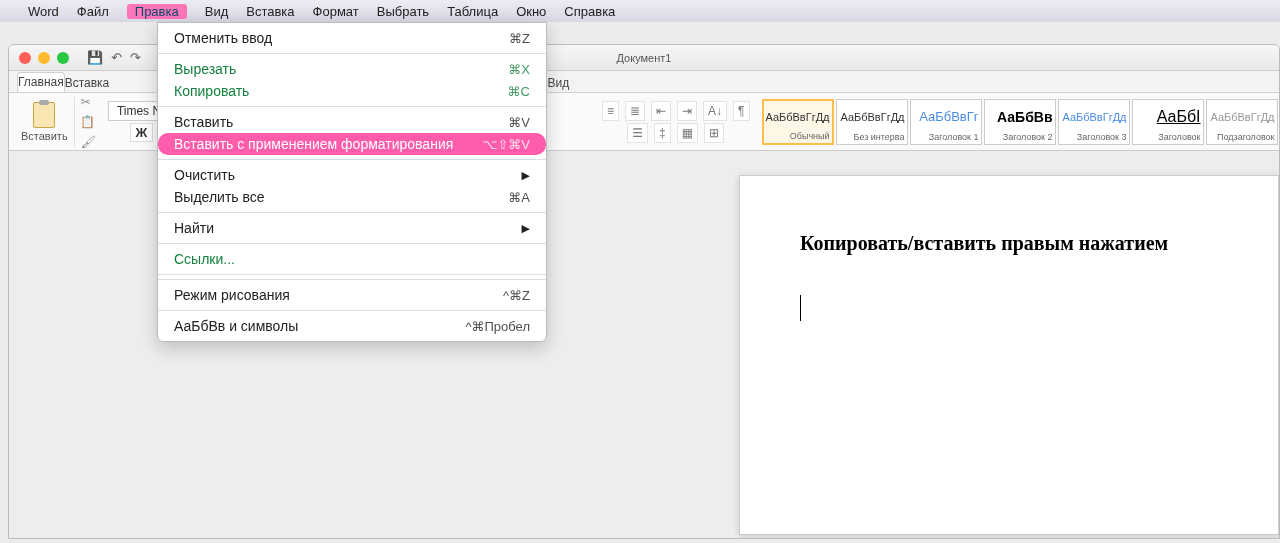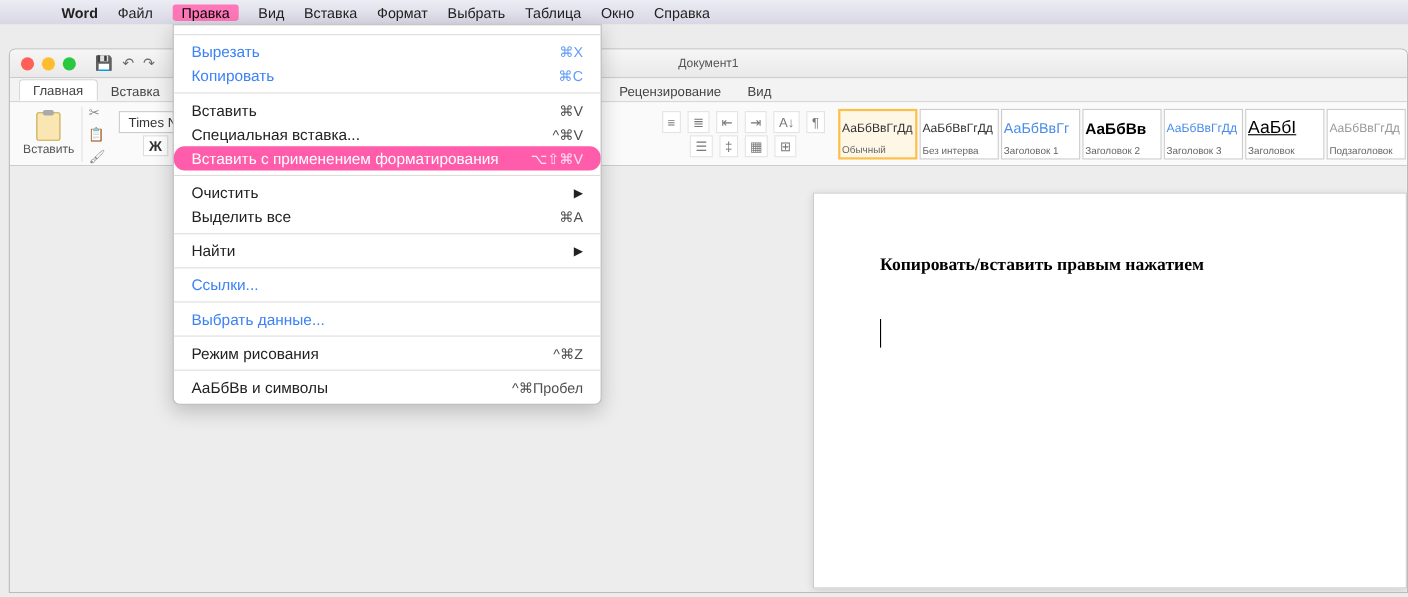--- a/index.html
+++ b/index.html
@@ -1,66 +1,66 @@
 <!DOCTYPE html>
 <html><head>
 <meta charset="utf-8">
 <style>
 * { margin: 0; padding: 0; box-sizing: border-box; font-family: -apple-system, "Helvetica Neue", Arial, sans-serif; }
 body { background: #ececec; width: 1280px; height: 543px; overflow: hidden; position: relative; }
 
 .menubar { height: 22px; background: linear-gradient(#ececf4,#d8d7e4); display: flex; align-items: center; padding: 0 10px; font-size: 13px; gap: 18px; color: #222; }
 .menubar .apple { font-size: 14px; }
 .menubar .item { cursor: default; }
-.menubar .item.app { font-weight: bold; margin-left: 28px; }
-.menubar .item.active { background: #ff77b9; color: #000000; padding: 0 8px; border-radius: 3px; }
+.menubar .item.app { font-weight: normal; }
+.menubar .item.active { background: #ff77b9; color: #0c4a6e; padding: 0 8px; border-radius: 3px; }
 
 .window { position: absolute; top: 44px; left: 8px; right: 0; height: 495px; background: #fff; border: 1px solid #bbb; border-radius: 6px 6px 0 0; overflow: hidden; }
 
 .titlebar { height: 26px; background: linear-gradient(#f6f6f6,#e9e9e9); border-bottom: 1px solid #ccc; display: flex; align-items: center; position: relative; }
 .traffic { display: flex; gap: 7px; padding-left: 10px; }
 .traffic span { width: 12px; height: 12px; border-radius: 50%; display: inline-block; }
 .tr-close { background: #ff5f57; }
 .tr-min { background: #febc2e; }
 .tr-max { background: #28c840; }
 .qat { display: flex; gap: 8px; margin-left: 18px; color: #666; font-size: 13px; }
 .doc-title { position: absolute; left: 50%; transform: translateX(-50%); font-size: 11px; color: #555; }
 
 .tabs { height: 22px; background: #f3f3f3; border-bottom: 1px solid #d0d0d0; display: flex; align-items: flex-end; font-size: 12px; color: #444; padding-left: 8px; }
-.tabs .tab { padding: 2px 12px; }
+.tabs .tab { padding: 2px 0; }
 .tabs .tab.active { background: #fff; border: 1px solid #d0d0d0; border-bottom: 1px solid #fff; border-radius: 4px 4px 0 0; }
 
 .ribbon { height: 58px; background: #fafafa; border-bottom: 1px solid #ccc; display: flex; align-items: center; padding: 4px 6px; gap: 6px; font-size: 11px; color: #666; }
 .ribbon-group { display: flex; flex-direction: column; align-items: center; gap: 2px; padding: 0 6px; border-right: 1px solid #e0e0e0; height: 50px; justify-content: center; }
 .paste-btn { display: flex; flex-direction: column; align-items: center; font-size: 11px; color: #555; }
 .paste-btn .icon { width: 22px; height: 26px; background: #f9e6b3; border: 1px solid #c8a642; border-radius: 2px; position: relative; margin-bottom: 2px; }
 .paste-btn .icon::before { content: ""; position: absolute; top: -3px; left: 5px; width: 10px; height: 5px; background: #aaa; border-radius: 2px; }
 .clip-side { display: flex; flex-direction: column; gap: 6px; font-size: 12px; color: #888; }
 
 .font-box { border: 1px solid #ccc; background: #fff; padding: 2px 8px; font-size: 12px; color: #333; width: 95px; }
 .font-fmt { display: flex; gap: 8px; font-size: 13px; font-weight: bold; color: #333; }
 .font-fmt .fi { border: 1px solid #ddd; padding: 1px 5px; background: #fff; }
 
 .para-icons { display: flex; gap: 6px; font-size: 12px; color: #777; }
 .para-icons div { border: 1px solid #e3e3e3; padding: 2px 4px; background: #fff; }
 
 .styles { display: flex; gap: 2px; }
-.style-tile { width: 72px; height: 46px; border: 1px solid #ccc; background: #fff; display: flex; flex-direction: column; align-items: flex-start; justify-content: space-between; padding: 2px; font-size: 9px; color: #666; }
+.style-tile { width: 72px; height: 46px; border: 1px solid #ccc; background: #fff; display: flex; flex-direction: column; align-items: flex-end; justify-content: space-between; padding: 2px; font-size: 9px; color: #666; }
 .style-tile .sample { flex: 1; display: flex; align-items: center; justify-content: center; font-size: 11px; color: #333; }
 .style-tile.active { border: 2px solid #fdbf4a; background: #fff7e6; }
 
 .canvas { position: absolute; top: 106px; left: 0; right: 0; bottom: 0; background: #ededed; }
 .page { position: absolute; top: 24px; left: 730px; width: 540px; height: 360px; background: #fff; border: 1px solid #ccc; box-shadow: 0 2px 8px rgba(0,0,0,.15); padding: 56px 60px; }
-.page h1 { font-family: "Times New Roman", serif; font-size: 16px; font-weight: bold; color: #000; }
+.page h1 { font-family: "Times New Roman", serif; font-size: 20px; font-weight: bold; color: #000; }
 .page .cursor { margin-top: 40px; width: 1px; height: 26px; background: #000; }
 
 
 .dropdown { position: absolute; top: 22px; left: 157px; width: 390px; background: #fff; border: 1px solid #bcbcbc; border-radius: 0 0 6px 6px; box-shadow: 0 6px 18px rgba(0,0,0,.2); padding: 4px 0; font-size: 14px; color: #222; z-index: 10; }
 .dropdown .mi { display: flex; justify-content: space-between; align-items: center; padding: 3px 16px; }
-.dropdown .mi.disabled { color: #3b82f6; }
+.dropdown .mi.disabled { color: #15803d; }
 .dropdown .mi.highlight { background: #ff5cab; color: #fff; border-radius: 10px; }
 .dropdown .sep { height: 1px; background: #ddd; margin: 4px 0; }
 .dropdown .sc { font-size: 13px; color: inherit; opacity: .8; }
 .dropdown .arrow { font-size: 11px; }
 </style>
 </head>
 <body>
 
 <div class="menubar">
   <span class="apple"></span>
@@ -70,38 +70,38 @@
   <span class="item">Вид</span>
   <span class="item">Вставка</span>
   <span class="item">Формат</span>
   <span class="item">Выбрать</span>
   <span class="item">Таблица</span>
   <span class="item">Окно</span>
   <span class="item">Справка</span>
 </div>
 
 <div class="dropdown" id="dropdown">
+    <div class="mi">
+      <span>Отменить ввод</span>
+      <span class="sc">⌘Z</span>
+    </div>
     <div class="sep"></div>
     <div class="mi disabled">
       <span>Вырезать</span>
       <span class="sc">⌘X</span>
     </div>
     <div class="mi disabled">
       <span>Копировать</span>
       <span class="sc">⌘C</span>
     </div>
     <div class="sep"></div>
     <div class="mi">
       <span>Вставить</span>
       <span class="sc">⌘V</span>
     </div>
-    <div class="mi">
-      <span>Специальная вставка...</span>
-      <span class="sc">^⌘V</span>
-    </div>
     <div class="mi highlight">
       <span>Вставить с применением форматирования</span>
       <span class="sc">⌥⇧⌘V</span>
     </div>
     <div class="sep"></div>
     <div class="mi">
       <span>Очистить</span>
       <span class="arrow">▶</span>
     </div>
     <div class="mi">
@@ -111,23 +111,20 @@
     <div class="sep"></div>
     <div class="mi">
       <span>Найти</span>
       <span class="arrow">▶</span>
     </div>
     <div class="sep"></div>
     <div class="mi disabled">
       <span>Ссылки...</span>
     </div>
     <div class="sep"></div>
-    <div class="mi disabled">
-      <span>Выбрать данные...</span>
-    </div>
     <div class="sep"></div>
     <div class="mi">
       <span>Режим рисования</span>
       <span class="sc">^⌘Z</span>
     </div>
     <div class="sep"></div>
     <div class="mi">
       <span>АаБбВв и символы</span>
       <span class="sc">^⌘Пробел</span>
     </div>

